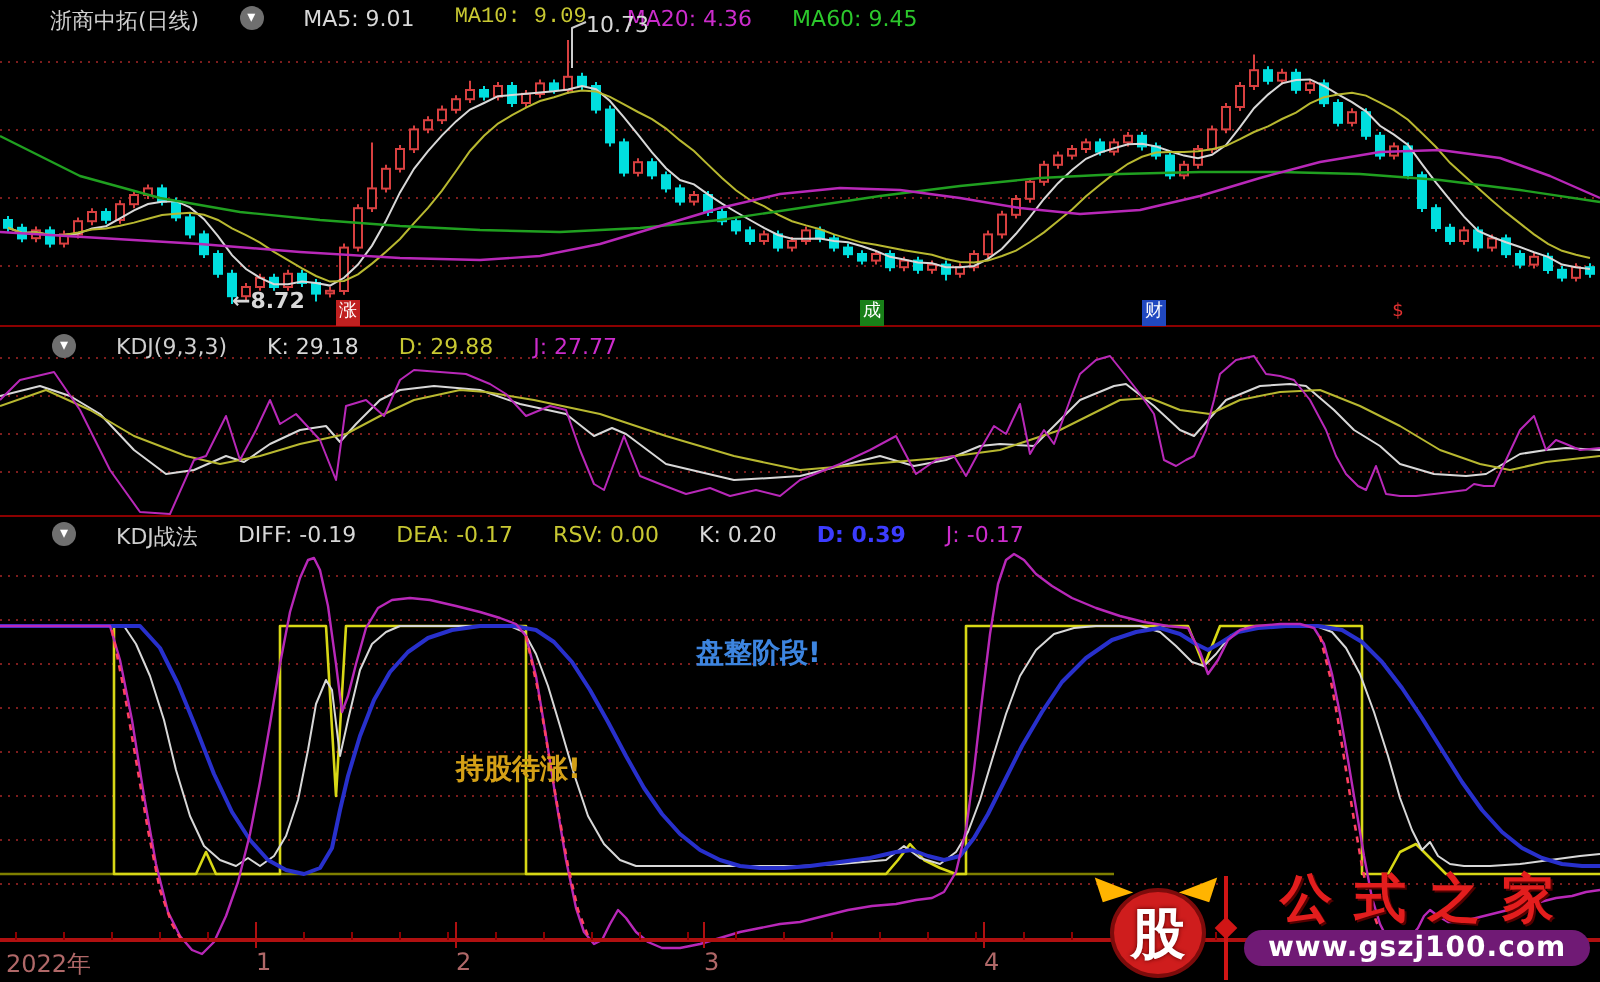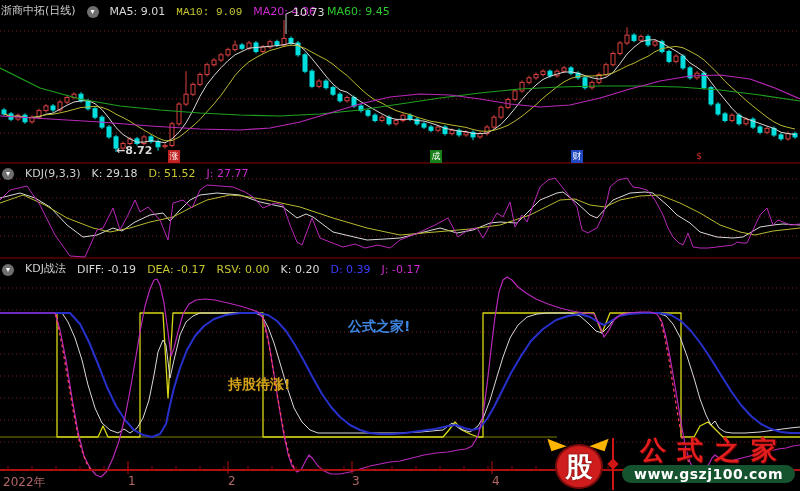--- a/index.html
+++ b/index.html
@@ -1,20 +1,20 @@
 <!DOCTYPE html>
 <html><head>
 <meta charset="utf-8">
 <style>
   html,body{margin:0;padding:0;background:#000;}
   body{position:relative;width:800px;height:491px;overflow:hidden;
        font-family:"DejaVu Sans",sans-serif;-webkit-font-smoothing:none;}
   #chart-svg{position:absolute;left:0;top:0;}
-  .hdr{position:absolute;display:flex;align-items:flex-end;gap:11px;
-       font-size:11px;white-space:nowrap;z-index:5;}
+  .hdr{position:absolute;display:flex;align-items:flex-start;gap:20px;
+       font-size:11px;white-space:nowrap;z-index:5;margin-left:24px;}
   .hdr .name{color:#cfcfcf;}
   .icon-circle{display:inline-flex;width:12px;height:12px;border-radius:50%;
        background:#6f6f6f;color:#fff;font-size:8px;line-height:12px;
        align-items:center;justify-content:center;}
   .ann{position:absolute;font-weight:bold;font-size:14px;z-index:6;}
   .ann-small{position:absolute;font-size:11px;color:#d8d8d8;z-index:6;}
   .axl{position:absolute;top:474px;font-size:12px;color:#b06868;z-index:6;}
   .mk{position:absolute;top:150px;width:12px;height:13px;font-size:9px;
       line-height:13px;text-align:center;color:#fff;z-index:6;overflow:hidden;}
   
@@ -25,21 +25,21 @@
       display:flex;align-items:center;justify-content:center;color:#fff;
       font-size:27px;font-weight:bold;text-shadow:0 0 2px #500;}
   .horn{position:absolute;width:0;height:0;z-index:11;}
   .horn.l{left:-1px;top:0;border-right:16px solid transparent;border-bottom:13px solid #ffb400;transform:rotate(-18deg);}
   .horn.r{right:-1px;top:0;border-left:16px solid transparent;border-bottom:13px solid #ffb400;transform:rotate(18deg);}
   .divider{position:relative;width:2px;height:52px;background:#d01515;margin:2px 8px 0 6px;flex:none;}
   .diamond{position:absolute;left:-3px;top:22px;width:8px;height:8px;background:#d01515;transform:rotate(45deg);}
   .logo-right{display:flex;flex-direction:column;align-items:center;}
   .gszj-name{color:#e31d1d;font-size:26px;font-weight:bold;letter-spacing:11px;
       line-height:28px;text-shadow:1px 1px 0 #550000;padding-left:11px;}
-  .url-pill{background:#14532d;color:#fff;font-weight:bold;font-size:14px;
+  .url-pill{background:#701a75;color:#fff;font-weight:bold;font-size:14px;
       padding:0 12px;border-radius:10px;line-height:18px;margin-top:1px;letter-spacing:0.5px;}
 </style>
 </head>
 <body>
 
 <svg id="chart-svg" width="800" height="491" viewBox="0 0 800 491">
     <line x1="0" y1="31" x2="800" y2="31" stroke="#7d1d1d" stroke-width="1" stroke-dasharray="1 3"></line>
     <line x1="0" y1="65" x2="800" y2="65" stroke="#7d1d1d" stroke-width="1" stroke-dasharray="1 3"></line>
     <line x1="0" y1="99" x2="800" y2="99" stroke="#7d1d1d" stroke-width="1" stroke-dasharray="1 3"></line>
     <line x1="0" y1="133" x2="800" y2="133" stroke="#7d1d1d" stroke-width="1" stroke-dasharray="1 3"></line>
@@ -347,38 +347,38 @@
   <span style="color: rgb(216, 216, 216);">MA5: 9.01</span>
   <span style="color: rgb(200, 200, 50); font-family: Liberation Mono, monospace;">MA10: 9.09</span>
   <span style="color: rgb(204, 44, 204);">MA20: 4.36</span>
   <span style="color: rgb(44, 200, 44);">MA60: 9.45</span>
 </div>
 
 <div class="hdr" style="left:2px;top:167px;">
   <span class="icon-circle">▾</span>
   <span class="name">KDJ(9,3,3)</span>
   <span style="color: rgb(216, 216, 216);">K: 29.18</span>
-  <span style="color: rgb(200, 200, 50);">D: 51.52</span>
+  <span style="color: rgb(200, 200, 50);">D: 29.88</span>
   <span style="color: rgb(204, 44, 204);">J: 27.77</span>
 </div>
 
 <div class="hdr" style="left:2px;top:261px;">
   <span class="icon-circle">▾</span>
   <span class="name">KDJ战法</span>
   <span style="color: rgb(216, 216, 216);">DIFF: -0.19</span>
   <span style="color: rgb(200, 200, 50);">DEA: -0.17</span>
   <span style="color: rgb(200, 200, 50);">RSV: 0.00</span>
   <span style="color: rgb(216, 216, 216);">K: 0.20</span>
-  <span style="color: rgb(60, 60, 255);">D: 0.39</span>
+  <span style="color: rgb(60, 60, 255); font-weight: bold;">D: 0.39</span>
   <span style="color: rgb(204, 44, 204);">J: -0.17</span>
 </div>
 
 <div class="ann-small" style="left:293px;top:6px;">10.73</div>
 <div class="ann-small" style="left:116px;top:144px;font-weight:bold;">←8.72</div>
-<div class="ann" style="left: 348px; top: 318px; color: rgb(61, 133, 224);">公式之家!</div>
+<div class="ann" style="left: 348px; top: 318px; color: rgb(61, 133, 224);">盘整阶段!</div>
 <div class="ann" style="left: 228px; top: 376px; color: rgb(212, 160, 23);">持股待涨!</div>
 
 <div class="logo">
   <div class="bull">
     <span class="horn l"></span>
     <span class="horn r"></span>
     <div class="bull-circle">股</div>
   </div>
   <div class="divider">
     <span class="diamond"></span>

